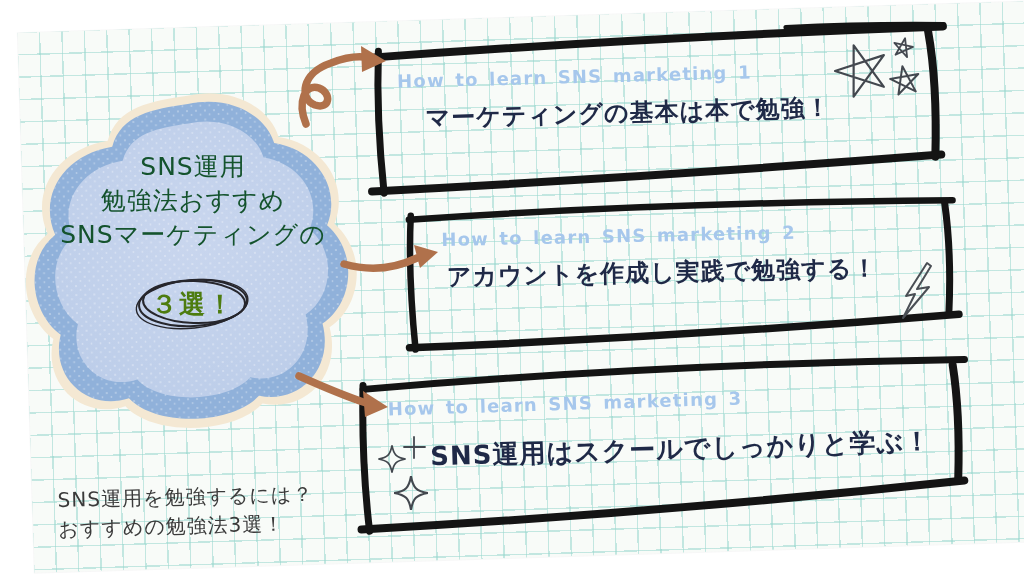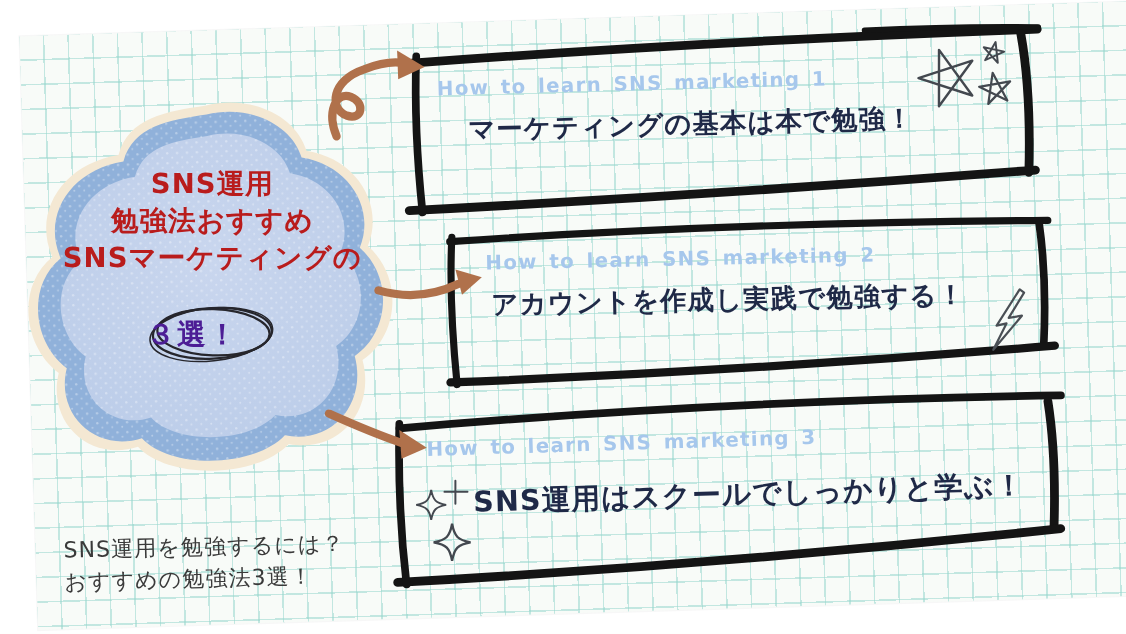--- a/index.html
+++ b/index.html
@@ -10,25 +10,25 @@
          background-color:#f8fbf8;
          background-image:
            repeating-linear-gradient(to bottom, transparent 0 21px, rgba(150,214,205,.55) 21px 22.4px),
            repeating-linear-gradient(to right, transparent 0 21px, rgba(150,214,205,.55) 21px 22.4px);
          transform:rotate(-1.8deg);
          box-shadow:0 0 0 1px rgba(0,0,0,0.03);}
   .abs{position:absolute;}
   
   .cloud-wrap{left:28px;top:82px;width:330px;height:345px;transform:rotate(-2deg);}
   .cloud-wrap svg{overflow:visible;}
-  .cloud-text{left:38px;top:150px;width:310px;text-align:center;color:#b91c1c;
-              font-weight:bold;font-size:25px;line-height:34px;letter-spacing:1px;}
+  .cloud-text{left:38px;top:150px;width:310px;text-align:center;color:#14532d;
+              font-weight:normal;font-size:25px;line-height:34px;letter-spacing:1px;}
   .badge{left:133px;top:274px;width:120px;height:58px;}
-  .badge-label{position:absolute;left:0;top:13px;width:120px;text-align:left;
-               font-size:26px;font-weight:bold;color:#4c1d95;letter-spacing:2px;}
+  .badge-label{position:absolute;left:0;top:13px;width:120px;text-align:center;
+               font-size:26px;font-weight:bold;color:#4d7c0f;letter-spacing:2px;}
   
   .hbox{position:absolute;}
   .hbox svg{position:absolute;left:0;top:0;overflow:visible;}
   .hbox .title{position:absolute;color:#a6c7ec;font-weight:bold;font-size:18px;
                letter-spacing:1.2px;word-spacing:3px;white-space:nowrap;}
   .hbox .subtitle{position:absolute;color:#1f2947;font-weight:bold;white-space:nowrap;
                   text-align:center;letter-spacing:1px;}
   .box1{left:368px;top:28px;width:578px;height:162px;transform:rotate(-1.5deg);}
   .box1 .title{left:30px;top:36px;}
   .box1 .subtitle{left:45px;top:68px;width:430px;font-size:24px;}

